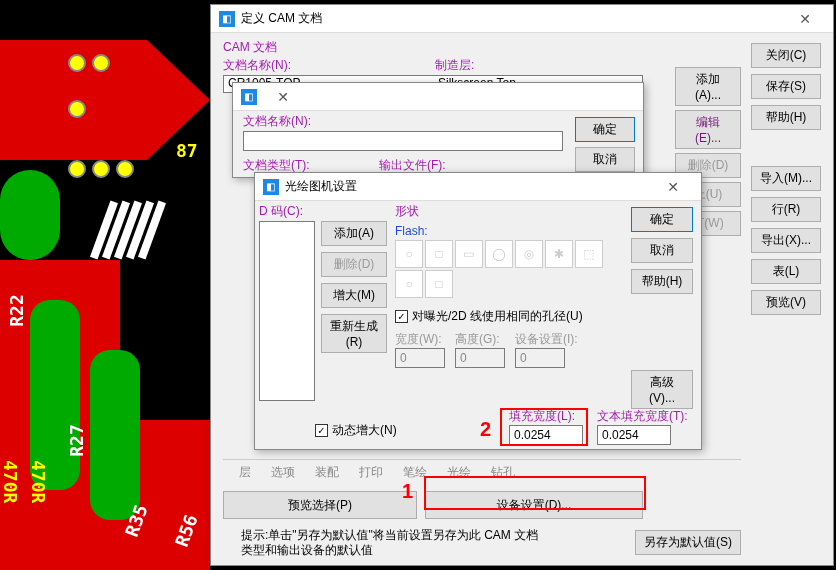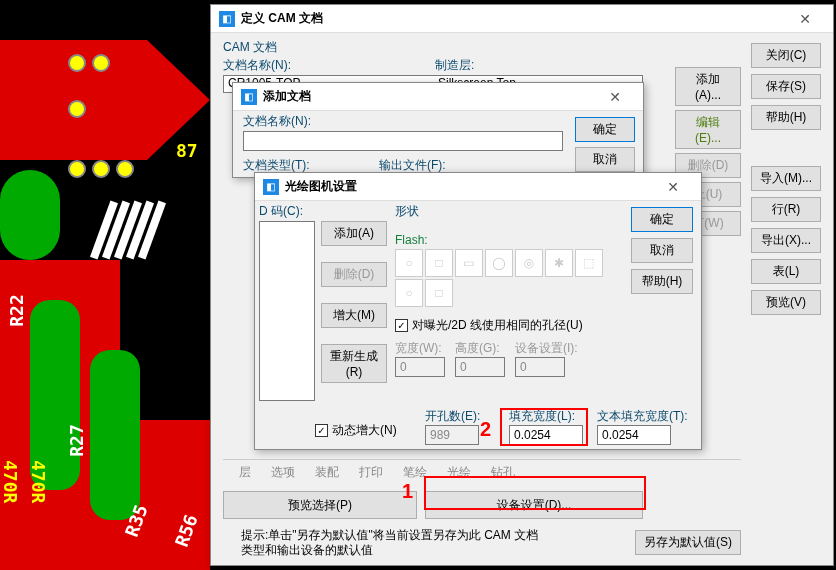--- a/index.html
+++ b/index.html
@@ -10,27 +10,27 @@
 .pcb-red { position: absolute; background: #d00; }
 .pcb-green { position: absolute; background: #0a0; }
 .pcb-pad { position: absolute; border-radius: 50%; background: #ff0; border: 2px solid #888; }
 .pcb-text { position: absolute; color: #ff0; font-size: 18px; font-weight: bold; font-family: monospace; }
 .pcb-line { position: absolute; background: #fff; }
 
 
 .dialog { position: absolute; background: #f0f0f0; border: 1px solid #888; box-shadow: 2px 2px 8px rgba(0,0,0,0.3); }
 .titlebar { height: 28px; background: #fff; border-bottom: 1px solid #ddd; display: flex; align-items: center; padding: 0 8px; }
 .titlebar .icon { width: 16px; height: 16px; background: #1e88e5; margin-right: 6px; display: inline-flex; align-items: center; justify-content: center; color: #fff; font-size: 10px; }
-.titlebar .title { flex: 1; font-weight: bold; }
+.titlebar .title { flex: 1; }
 .titlebar .close-x { width: 40px; text-align: center; color: #555; cursor: pointer; font-size: 14px; }
 .btn { background: #e1e1e1; border: 1px solid #adadad; padding: 3px 8px; cursor: pointer; text-align: center; display: inline-block; min-width: 60px; }
 .btn.highlighted { border: 1px solid #0078d7; }
 .input { border: 1px solid #7a7a7a; background: #fff; padding: 2px 4px; height: 20px; }
 .input.ro { background: #f0f0f0; color: #888; }
-.label { color: #0c4a6e; }
+.label { color: #a21caf; }
 .checkbox { display: inline-flex; align-items: center; gap: 4px; }
 .checkbox .box { width: 13px; height: 13px; border: 1px solid #333; background: #fff; display: inline-flex; align-items: center; justify-content: center; font-size: 10px; }
 
 
 .shape-btn { width: 28px; height: 28px; border: 1px solid #ccc; background: #fff; display: inline-flex; align-items: center; justify-content: center; margin-right: 2px; color: #ccc; }
 
 
 .redbox { position: absolute; border: 2px solid #f00; }
 .rednum { position: absolute; color: #f00; font-size: 20px; font-weight: bold; }
 
@@ -89,21 +89,21 @@
       <div style="height:24px"></div>
       <div class="btn">导入(M)...</div>
       <div class="btn">行(R)</div>
       <div class="btn">导出(X)...</div>
       <div class="btn">表(L)</div>
       <div class="btn">预览(V)</div>
     </div>
 
     <div style="position:absolute;right:92px;top:34px;width:66px;display:flex;flex-direction:column;gap:4px">
       <div class="btn">添加(A)...</div>
-      <div class="btn" style="color:#4d7c0f">编辑(E)...</div>
+      <div class="btn" style="color:#701a75">编辑(E)...</div>
       <div class="btn" style="color:#999">删除(D)</div>
       <div class="btn" style="color:#999">上(U)</div>
       <div class="btn" style="color:#999">下(W)</div>
     </div>
 
     <div class="label" style="position:absolute;left:12px;top:6px">CAM 文档</div>
     <div class="label" style="position:absolute;left:12px;top:24px">文档名称(N):</div>
     <div class="label" style="position:absolute;left:224px;top:24px">制造层:</div>
     <div style="position:absolute;left:12px;top:42px;width:420px;height:18px;border:1px solid #7a7a7a;background:#fff;overflow:hidden">
       <span style="padding-left:4px">CR1005-TOP</span>
@@ -122,21 +122,20 @@
     <div style="position:absolute;left:214px;bottom:46px;width:218px" class="big-btn">设备设置(D)...</div>
     <div style="position:absolute;left:12px;bottom:46px;width:194px" class="big-btn">预览选择(P)</div>
     <div style="position:absolute;left:30px;bottom:6px;width:300px;line-height:1.3">提示:单击"另存为默认值"将当前设置另存为此 CAM 文档类型和输出设备的默认值</div>
     <div style="position:absolute;right:92px;bottom:10px" class="btn">另存为默认值(S)</div>
   </div>
 </div>
 
 <div class="dialog" style="left:232px;top:82px;width:412px;height:96px">
   <div class="titlebar">
     <span class="icon">◧</span>
-    <span class="title">添加文档</span>
     <span class="close-x">✕</span>
   </div>
   <div style="padding:6px 10px;position:relative">
     <div class="label" style="position:absolute;left:10px;top:2px">文档名称(N):</div>
     <input class="input" style="position: absolute; left: 10px; top: 20px; width: 320px;">
     <div class="label" style="position:absolute;left:10px;top:46px">文档类型(T):</div>
     <div class="label" style="position:absolute;left:146px;top:46px">输出文件(F):</div>
     <div class="btn highlighted" style="position:absolute;right:8px;top:6px;width:56px">确定</div>
     <div class="btn" style="position:absolute;right:8px;top:36px;width:56px">取消</div>
   </div>
@@ -144,30 +143,30 @@
 
 <div class="dialog" style="left:254px;top:172px;width:448px;height:278px">
   <div class="titlebar">
     <span class="icon">◧</span>
     <span class="title">光绘图机设置</span>
     <span class="close-x">✕</span>
   </div>
   <div style="padding:8px 10px;position:relative;height:calc(100% - 28px)">
     <div class="label" style="position:absolute;left:4px;top:2px">D 码(C):</div>
     <div style="position:absolute;left:4px;top:20px;width:56px;height:180px;border:1px solid #7a7a7a;background:#fff"></div>
-    <div style="position:absolute;left:66px;top:20px;width:66px;display:flex;flex-direction:column;gap:16px">
+    <div style="position:absolute;left:66px;top:20px;width:66px;display:flex;flex-direction:column;gap:6px">
       <div class="btn">添加(A)</div>
       <div class="btn" style="color:#999">删除(D)</div>
       <div class="btn">增大(M)</div>
       <div class="btn">重新生成(R)</div>
     </div>
 
     <div style="position:absolute;left:140px;top:2px;width:218px">
       <div class="label">形状</div>
-      <div class="label" style="color:#15803d;margin-top:13px">Flash:</div>
+      <div class="label" style="color:#1d4ed8;margin-top:4px">Flash:</div>
       <div style="display:flex;margin-top:2px">
         <div class="shape-btn">○</div>
         <div class="shape-btn">□</div>
         <div class="shape-btn">▭</div>
         <div class="shape-btn">◯</div>
         <div class="shape-btn">◎</div>
         <div class="shape-btn">✱</div>
         <div class="shape-btn">⬚</div>
       </div>
       <div style="display:flex;margin-top:2px">
@@ -192,29 +191,26 @@
           <input class="input ro" style="width: 50px;" readonly="" value="0">
         </div>
       </div>
     </div>
 
     <div style="position:absolute;right:8px;top:6px;width:62px;display:flex;flex-direction:column;gap:6px">
       <div class="btn highlighted">确定</div>
       <div class="btn">取消</div>
       <div class="btn">帮助(H)</div>
       <div style="height:64px"></div>
+      <div class="btn">高级(V)...</div>
     </div>
 
     <div class="checkbox" style="position:absolute;left:60px;bottom:10px">
       <span class="box">✓</span>
       <span>动态增大(N)</span>
-    </div>
-    <div style="position:absolute;left:170px;bottom:4px">
-      <div class="label">开孔数(E):</div>
-      <input class="input ro" style="width: 54px;" readonly="" value="989">
     </div>
     <div style="position:absolute;left:254px;bottom:4px">
       <div class="label">填充宽度(L):</div>
       <input class="input" style="width: 74px;" value="0.0254">
     </div>
     <div style="position:absolute;left:342px;bottom:4px">
       <div class="label">文本填充宽度(T):</div>
       <input class="input" style="width: 74px;" value="0.0254">
     </div>
   </div>

